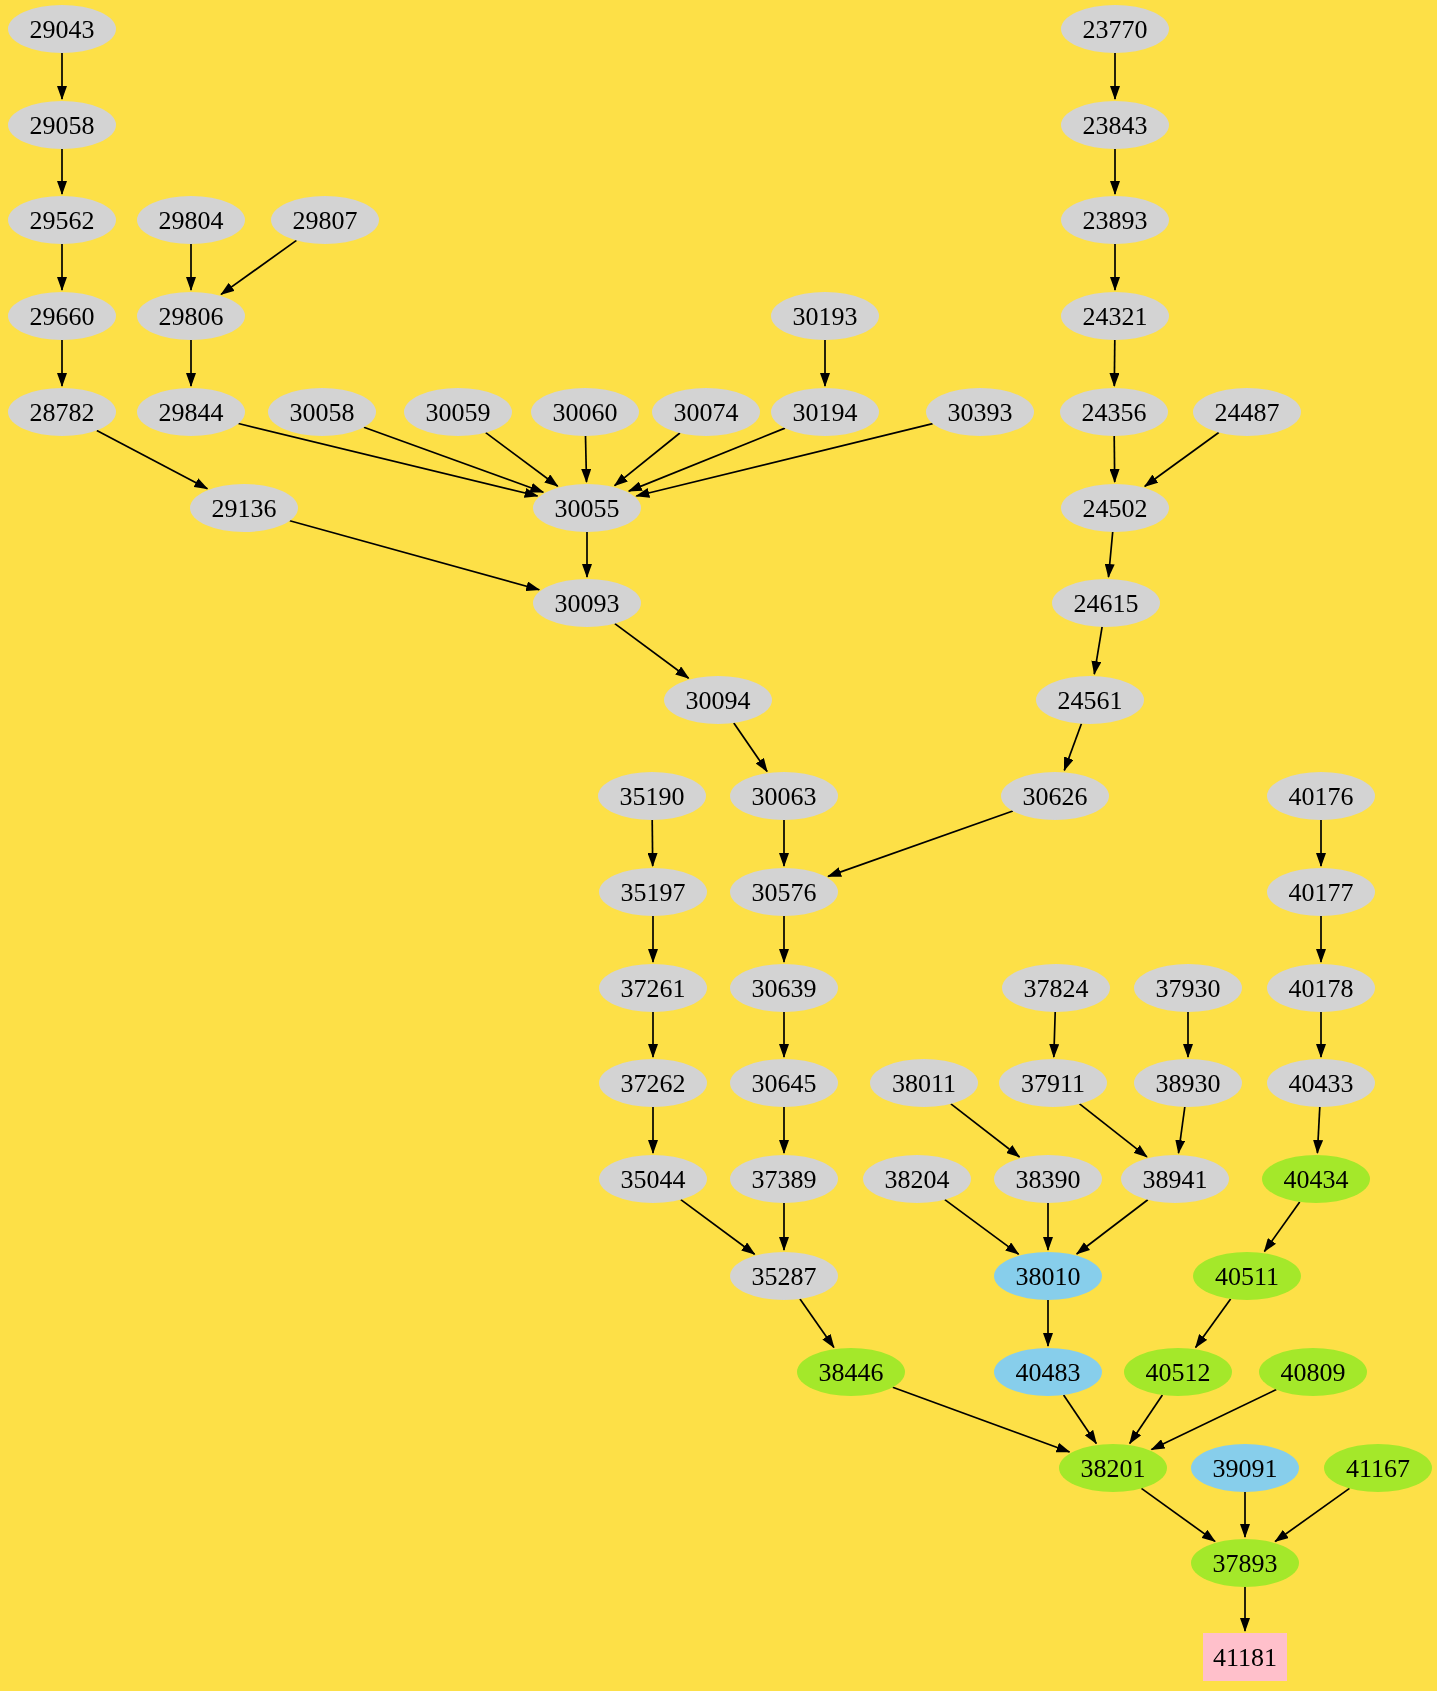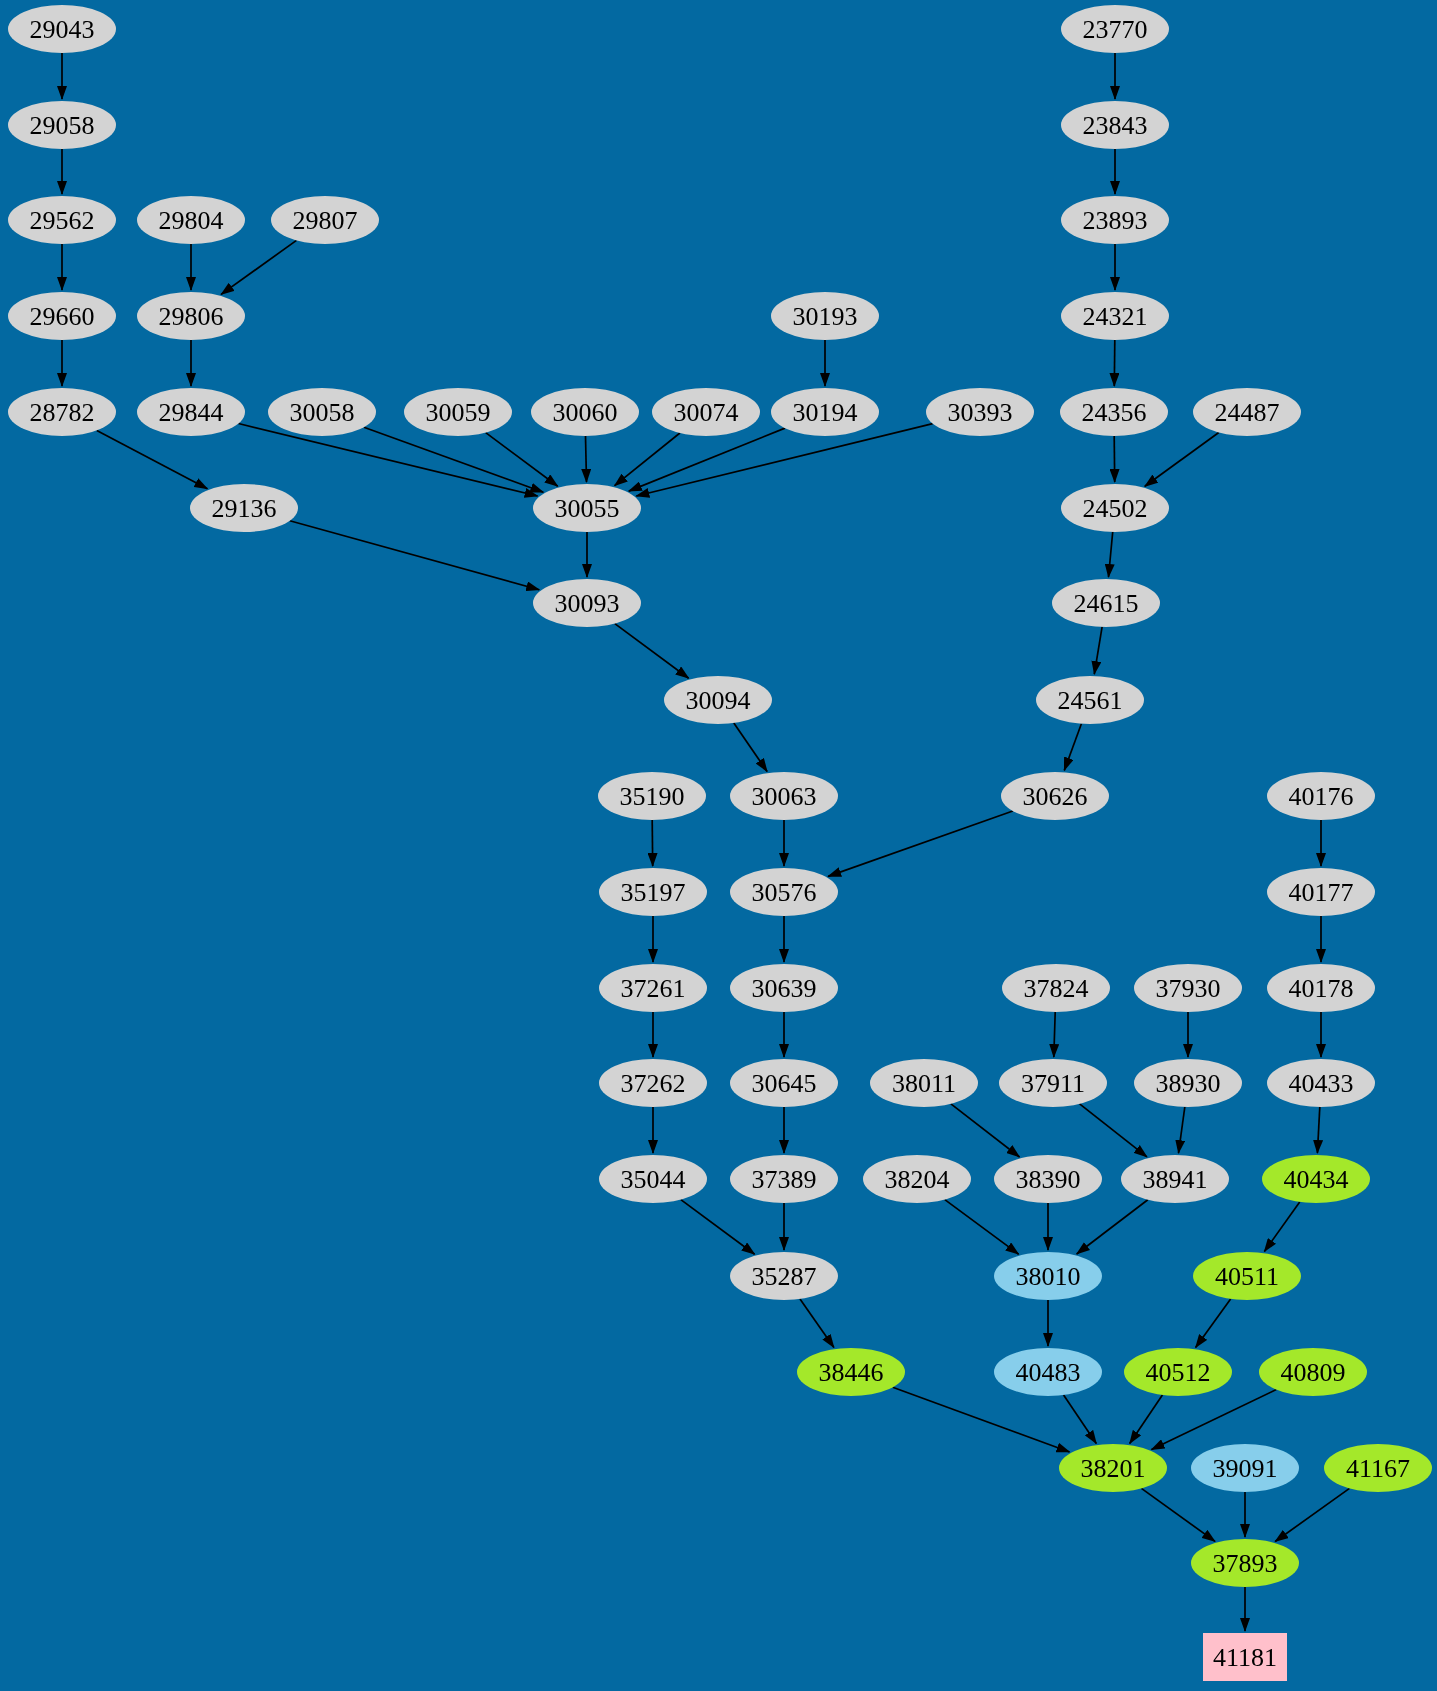--- a/index.html
+++ b/index.html
@@ -4,21 +4,21 @@
 <style>
   html, body {
     margin: 0;
     padding: 0;
     background: #ffffff;
   }
   .graph-wrap {
     width: 1437px;
     height: 1691px;
     position: relative;
-    background: #0369a1;
+    background: #fde047;
     overflow: hidden;
   }
   .graph-wrap svg {
     display: block;
     width: 1437px;
     height: 1691px;
   }
   svg text.node-label {
     font-family: "Liberation Serif", "DejaVu Serif", serif;
     font-size: 26px;

